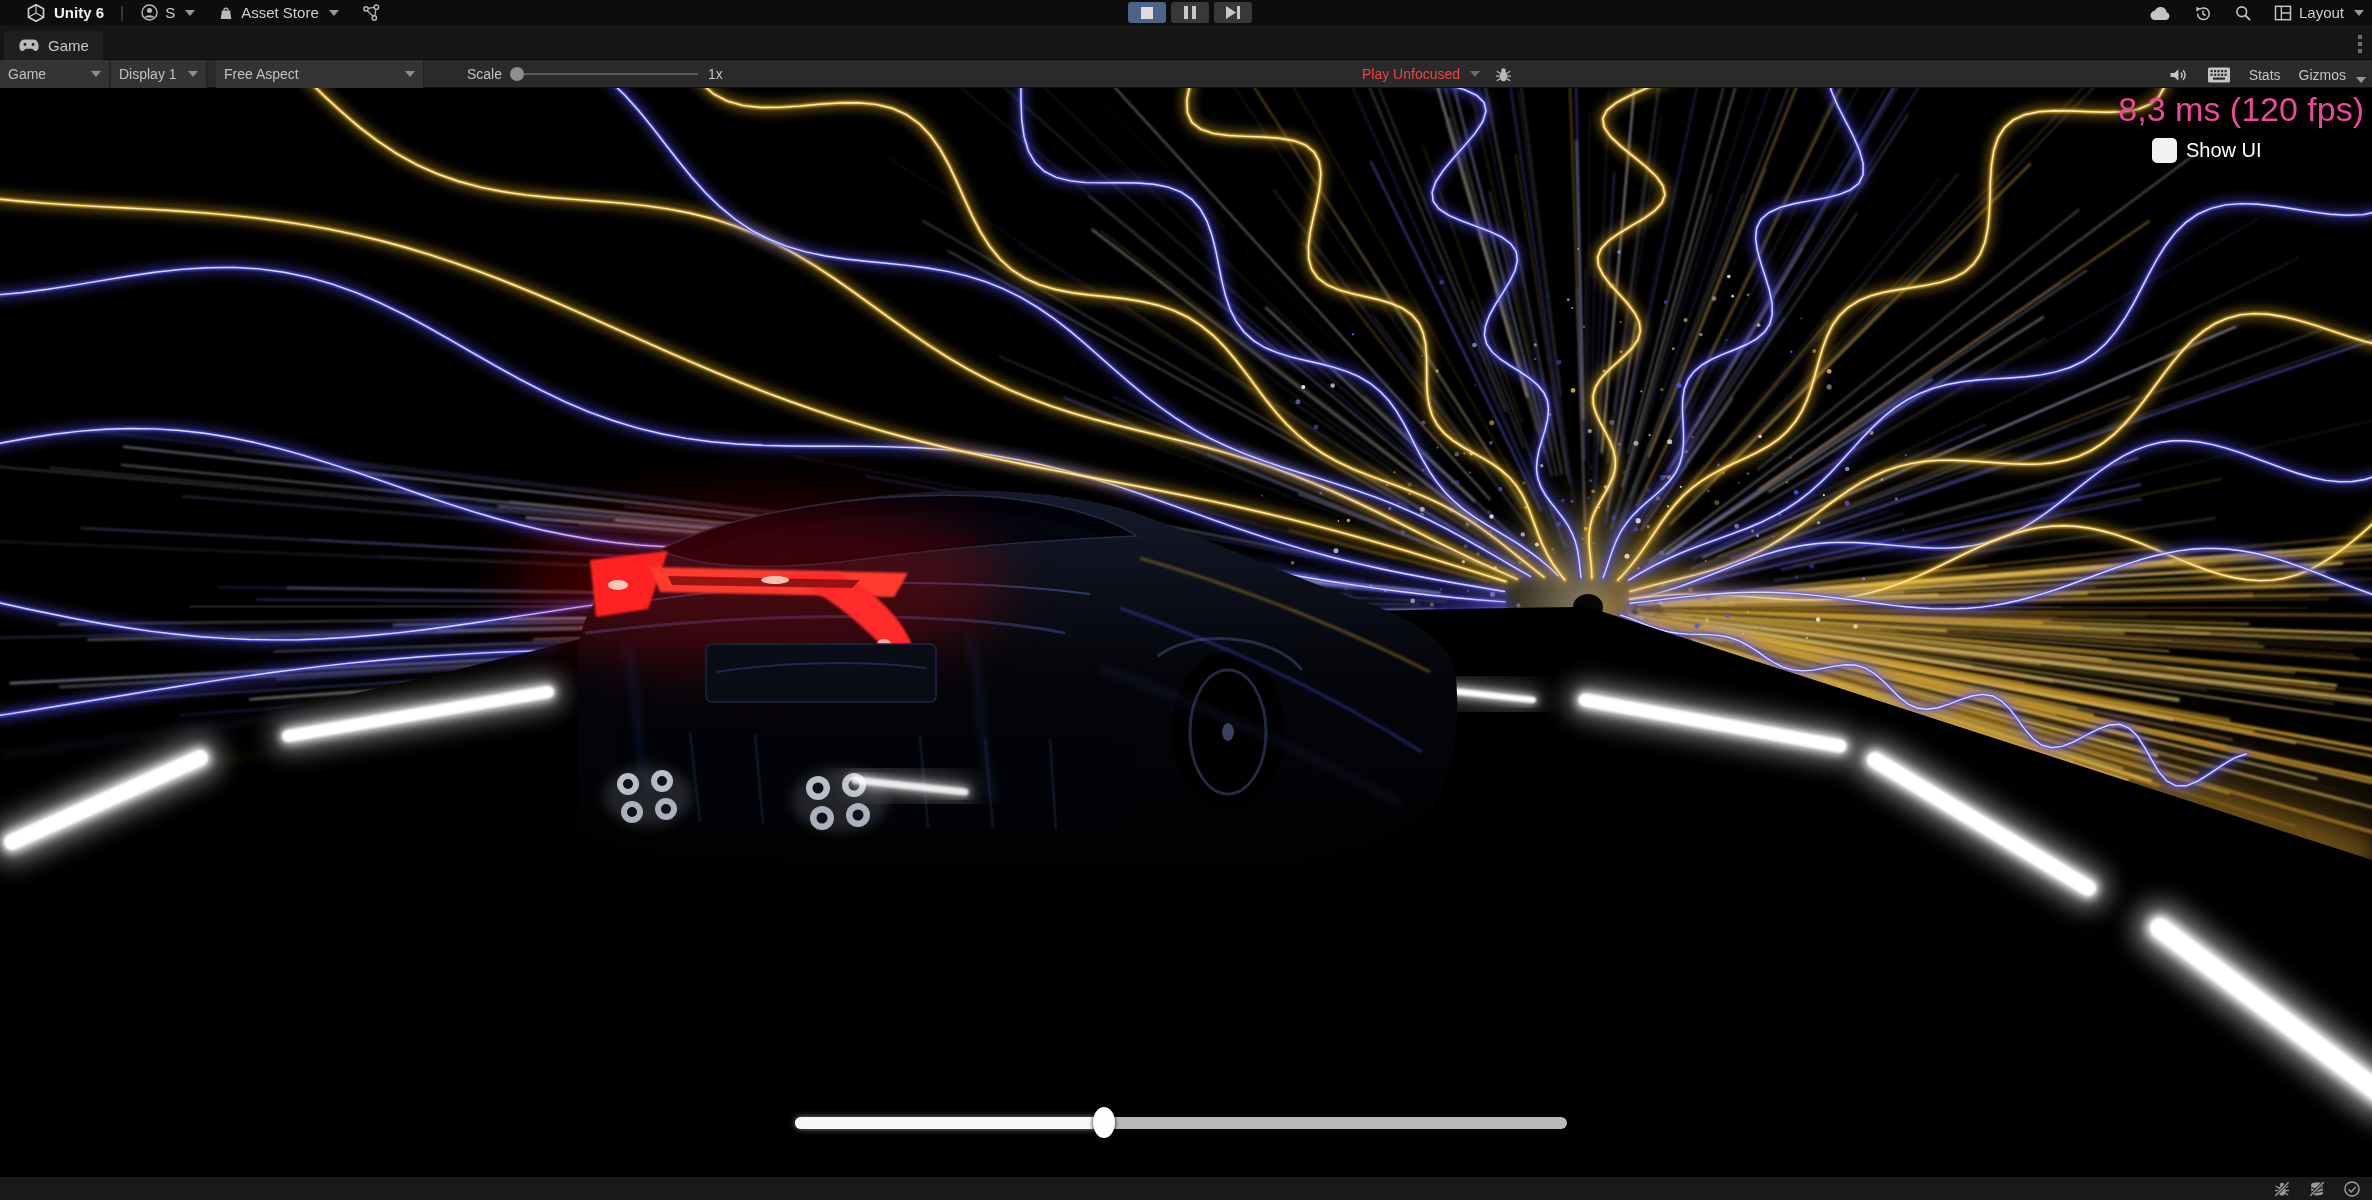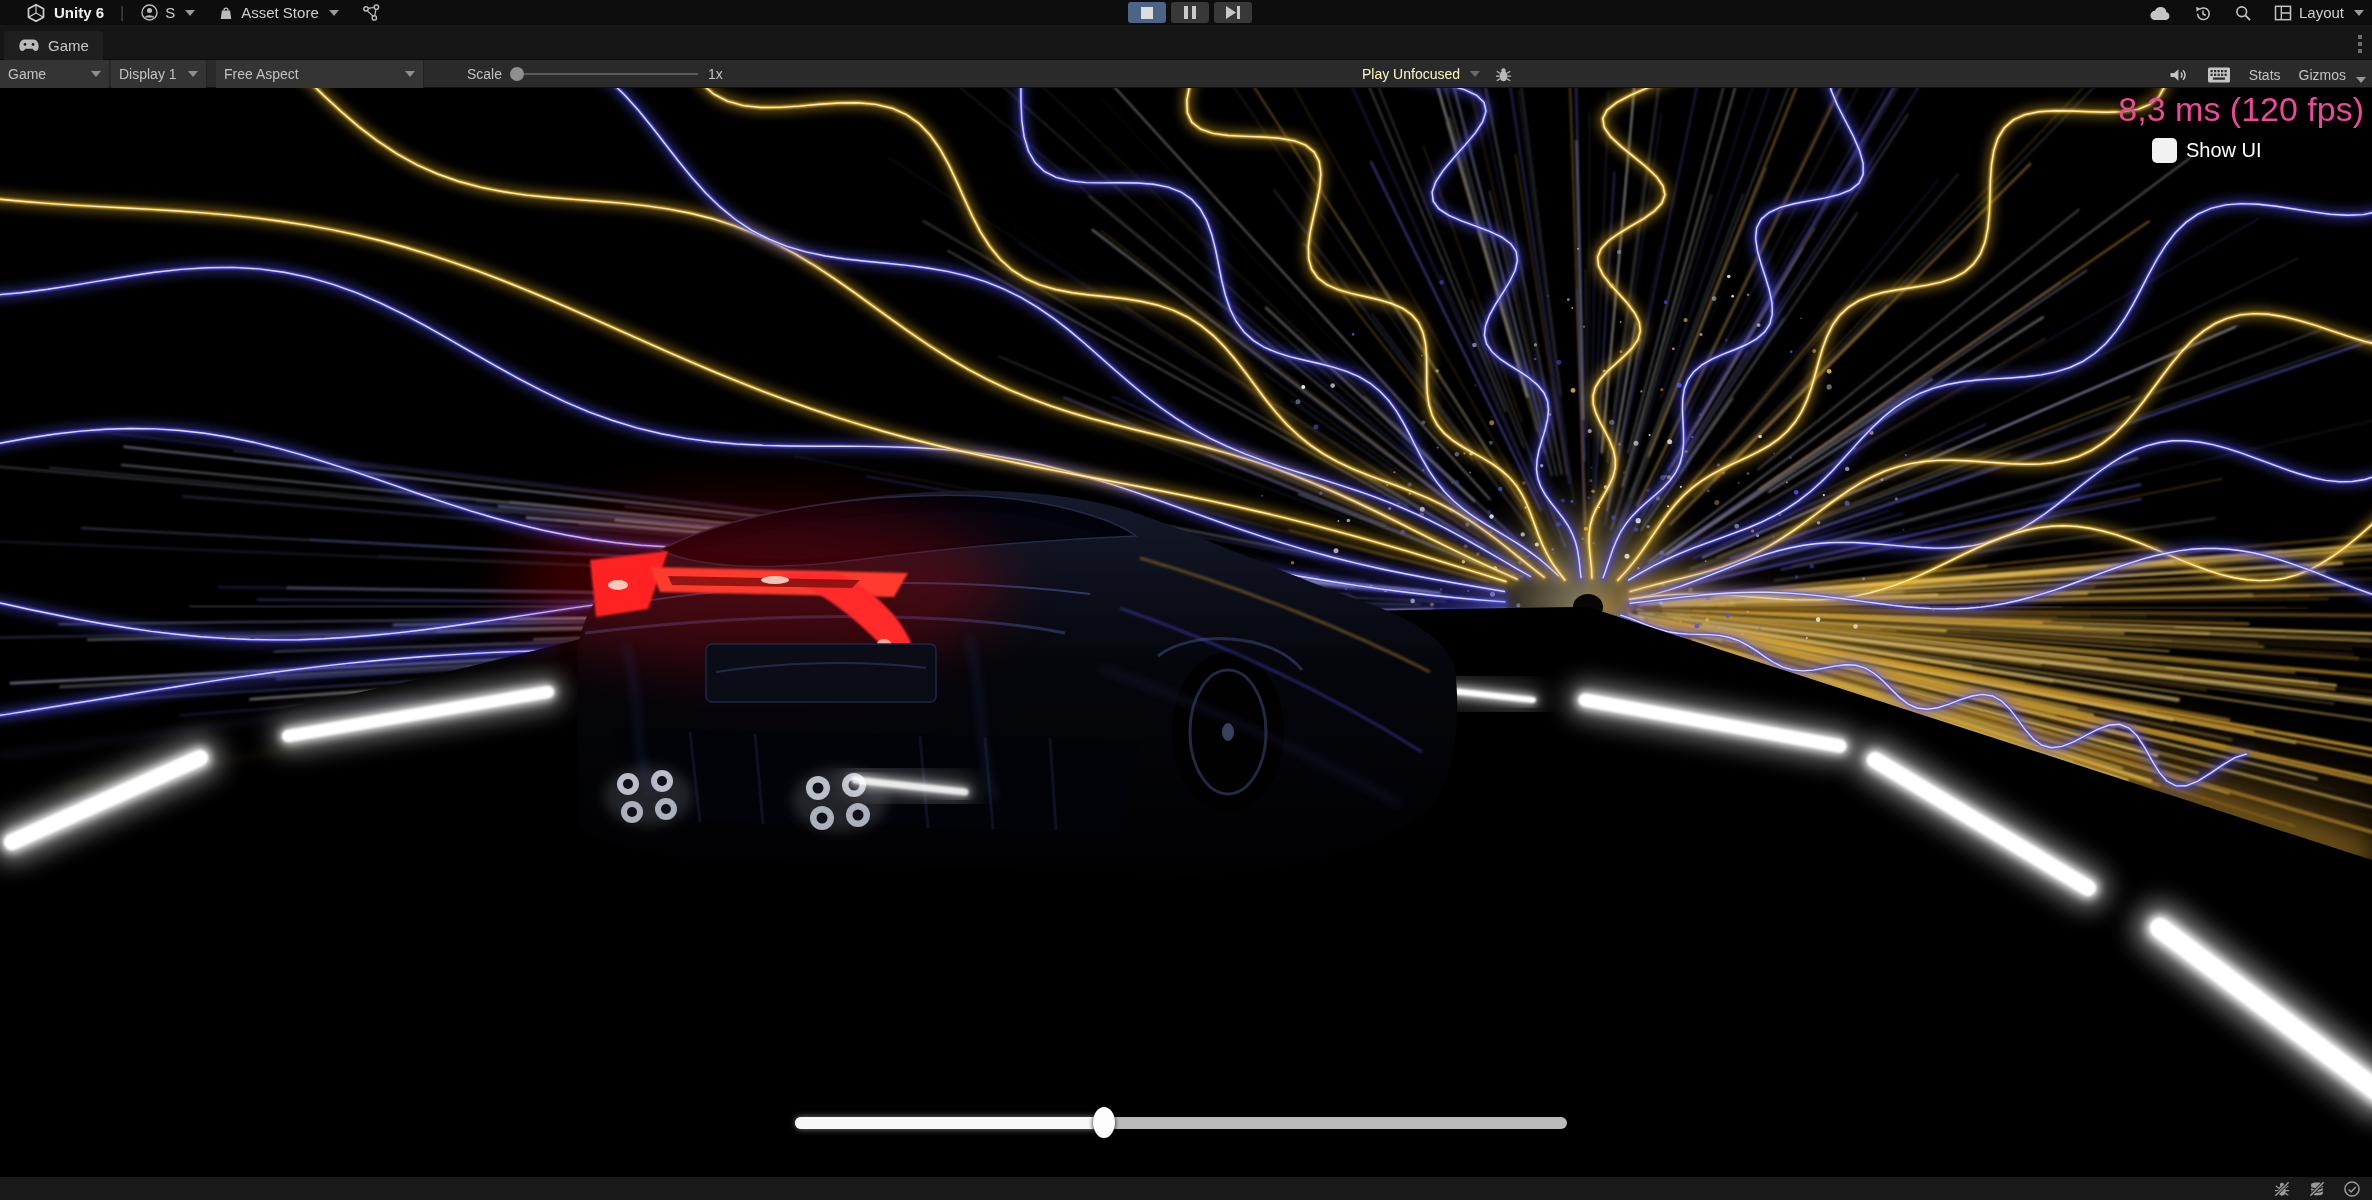--- a/index.html
+++ b/index.html
@@ -26,21 +26,21 @@
   
   #gametoolbar{top:60px;height:28px;background:#2a2a2a;border-bottom:1px solid #121212;color:#c2c2c2;font-size:14px;}
   .dd{position:absolute;top:0;height:28px;display:flex;align-items:center;justify-content:space-between;padding:0 8px;box-sizing:border-box;background:#343434;border-right:1px solid #222;}
   .dd .caret{border-top-color:#8f8f8f;}
   #dd-game{left:0;width:110px;}
   #dd-display{left:111px;width:96px;}
   #dd-aspect{left:216px;width:208px;}
   #scale-group{position:absolute;left:432px;top:0;height:28px;display:flex;align-items:center;gap:10px;margin-left:35px;}
   .scale-track{width:186px;height:2px;background:#5b5b5b;position:relative;}
   .scale-knob{position:absolute;left:-2px;top:-6px;width:14px;height:14px;border-radius:50%;background:#8f8f8f;}
-  #playunfocused{position:absolute;left:1362px;top:0;height:28px;display:flex;align-items:center;gap:6px;color:#fef9c3;}
+  #playunfocused{position:absolute;left:1362px;top:0;height:28px;display:flex;align-items:center;gap:6px;color:#ef4444;}
   #playunfocused .caret{border-top-color:#6a6a6a;}
   .tb-right{position:absolute;right:6px;top:0;height:30px;display:flex;align-items:center;gap:18px;}
   
   #viewport{top:88px;height:1088px;background:#000;}
   #scene{position:absolute;left:0;top:0;}
   #fps{position:absolute;right:8px;top:2px;font-size:34px;color:#ec4899;text-shadow:0 0 6px rgba(0,0,0,.9);}
   #showui{position:absolute;left:2152px;top:50px;display:flex;align-items:center;gap:9px;}
   #showui .box{width:25px;height:25px;background:#f2f2f2;border-radius:5px;box-shadow:0 1px 3px rgba(0,0,0,.8);}
   #showui .lbl{color:#fff;font-size:20px;font-weight:normal;text-shadow:0 1px 3px rgba(0,0,0,.9);}
   #gslider{position:absolute;left:795px;top:1029px;width:772px;height:12px;border-radius:6px;background:#b9b9b9;}

